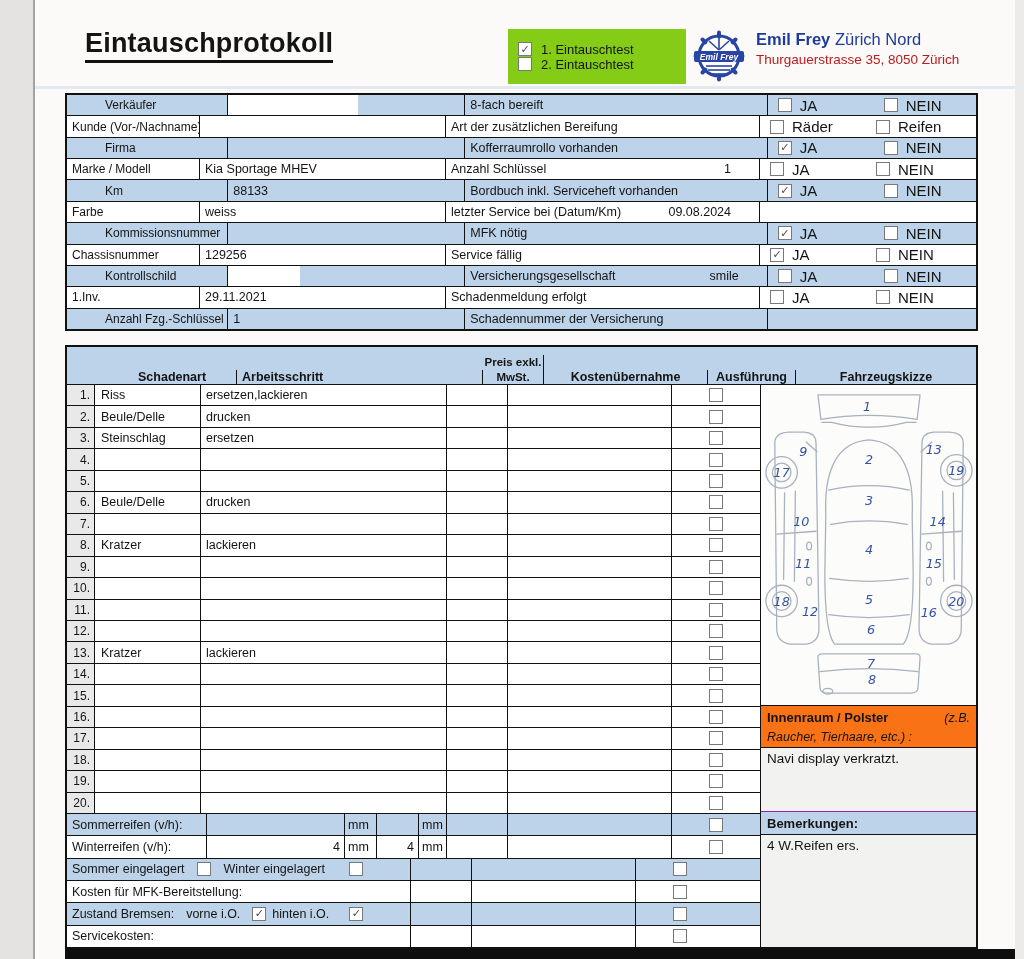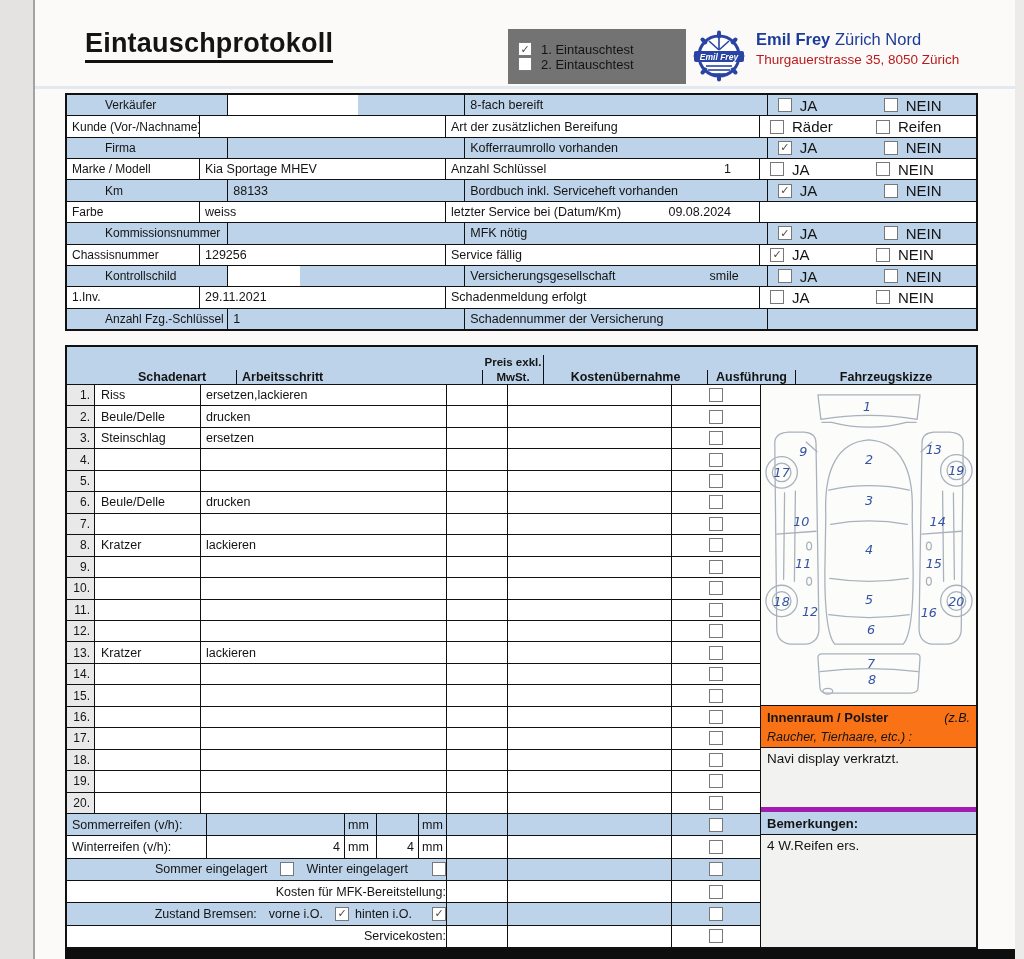--- a/index.html
+++ b/index.html
@@ -12,21 +12,21 @@
   .right-strip{position:absolute;right:0;top:0;width:9px;height:100%;background:#edebe9;}
   .sep-line{position:absolute;left:35px;top:86px;width:980px;height:3px;background:#e2e9f1;}
 
   .page-title{
     position:absolute;left:85px;top:28px;
     font-size:27px;font-weight:bold;letter-spacing:.2px;
     border-bottom:3px solid #111;padding-bottom:1px;
   }
 
   
-  .test-box{position:absolute;left:508px;top:29px;width:178px;height:55px;background:#737373;
+  .test-box{position:absolute;left:508px;top:29px;width:178px;height:55px;background:#84cc16;
     display:flex;flex-direction:column;justify-content:center;padding-left:10px;box-sizing:border-box;}
   .test-row{display:flex;align-items:center;gap:9px;font-size:13px;}
 
   
   .brand{position:absolute;left:693px;top:30px;display:flex;gap:11px;align-items:flex-start;}
   .brand-name{font-size:16.5px;color:#1d3c99;white-space:nowrap;}
   .brand-name b{font-weight:bold;}
   .brand-addr{font-size:13.5px;color:#b91c1c;margin-top:3px;white-space:nowrap;}
 
   
@@ -83,36 +83,36 @@
   .d-ab{width:246px;padding-left:5px;}
   .d-pr{width:61px;}
   .d-ko{width:164px;}
   .d-au{width:88px;justify-content:center;border-right:none;}
   
   .b-label{width:140px;padding-left:5px;}
   .b-val{width:138px;justify-content:flex-end;padding-right:4px;}
   .b-mm{width:32px;padding-left:3px;}
   .b-val2{width:42px;justify-content:flex-end;padding-right:4px;}
   .b-mm2{width:28px;padding-left:3px;}
-  .b-wide{width:380px;padding-left:5px;display:flex;align-items:center;justify-content:flex-end;}
+  .b-wide{width:344px;padding-left:5px;display:flex;align-items:center;}
   .b-wide .cb{margin-left:12px;}
   .b-wide .lbl2{margin-left:13px;}
   .b-wide .sp{margin-left:12px;}
 
   
   .right-col{position:absolute;left:693px;right:0;top:0;bottom:0;border-left:1px solid #111;
     display:flex;flex-direction:column;background:#fcfcfa;}
   .sketch-area{height:320px;min-height:320px;border-bottom:1px solid #111;display:flex;align-items:center;justify-content:center;}
   .innen-header{height:42px;min-height:42px;background:#f97316;border-bottom:1px solid #111;
     padding:3px 6px 0 6px;box-sizing:border-box;font-size:12.5px;line-height:1.45;}
   .innen-header .l1{display:flex;justify-content:space-between;}
   .innen-header b{font-size:13px;}
   .innen-header i{font-size:12.5px;}
   .note-box{background:#f2f2f0;font-size:13.5px;padding:3px 6px;box-sizing:border-box;}
-  .innen-note{height:64px;min-height:64px;border-bottom:5px solid #a21caf;}
+  .innen-note{height:64px;min-height:64px;border-bottom:1px solid #a21caf;}
   .bem-header{height:23px;min-height:23px;background:#bdd3e9;border-bottom:1px solid #111;
     font-weight:bold;font-size:13px;display:flex;align-items:center;padding-left:6px;box-sizing:border-box;}
   .bem-note{flex:1;}
 
   .black-bar{position:absolute;left:65px;top:949px;width:950px;height:10px;background:#0e0e0e;}
 
   svg text.sk-num{font-family:"DejaVu Sans",sans-serif;font-size:13px;font-style:italic;fill:#3453a4;}
 </style>
 </head>
 <body>

